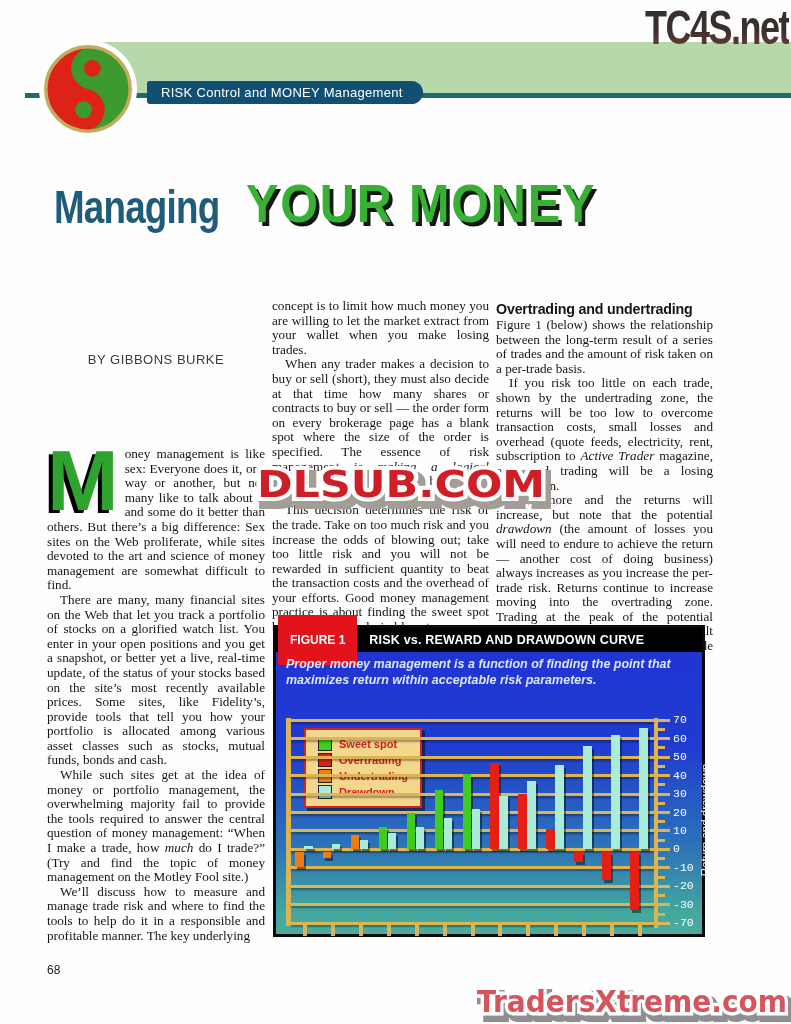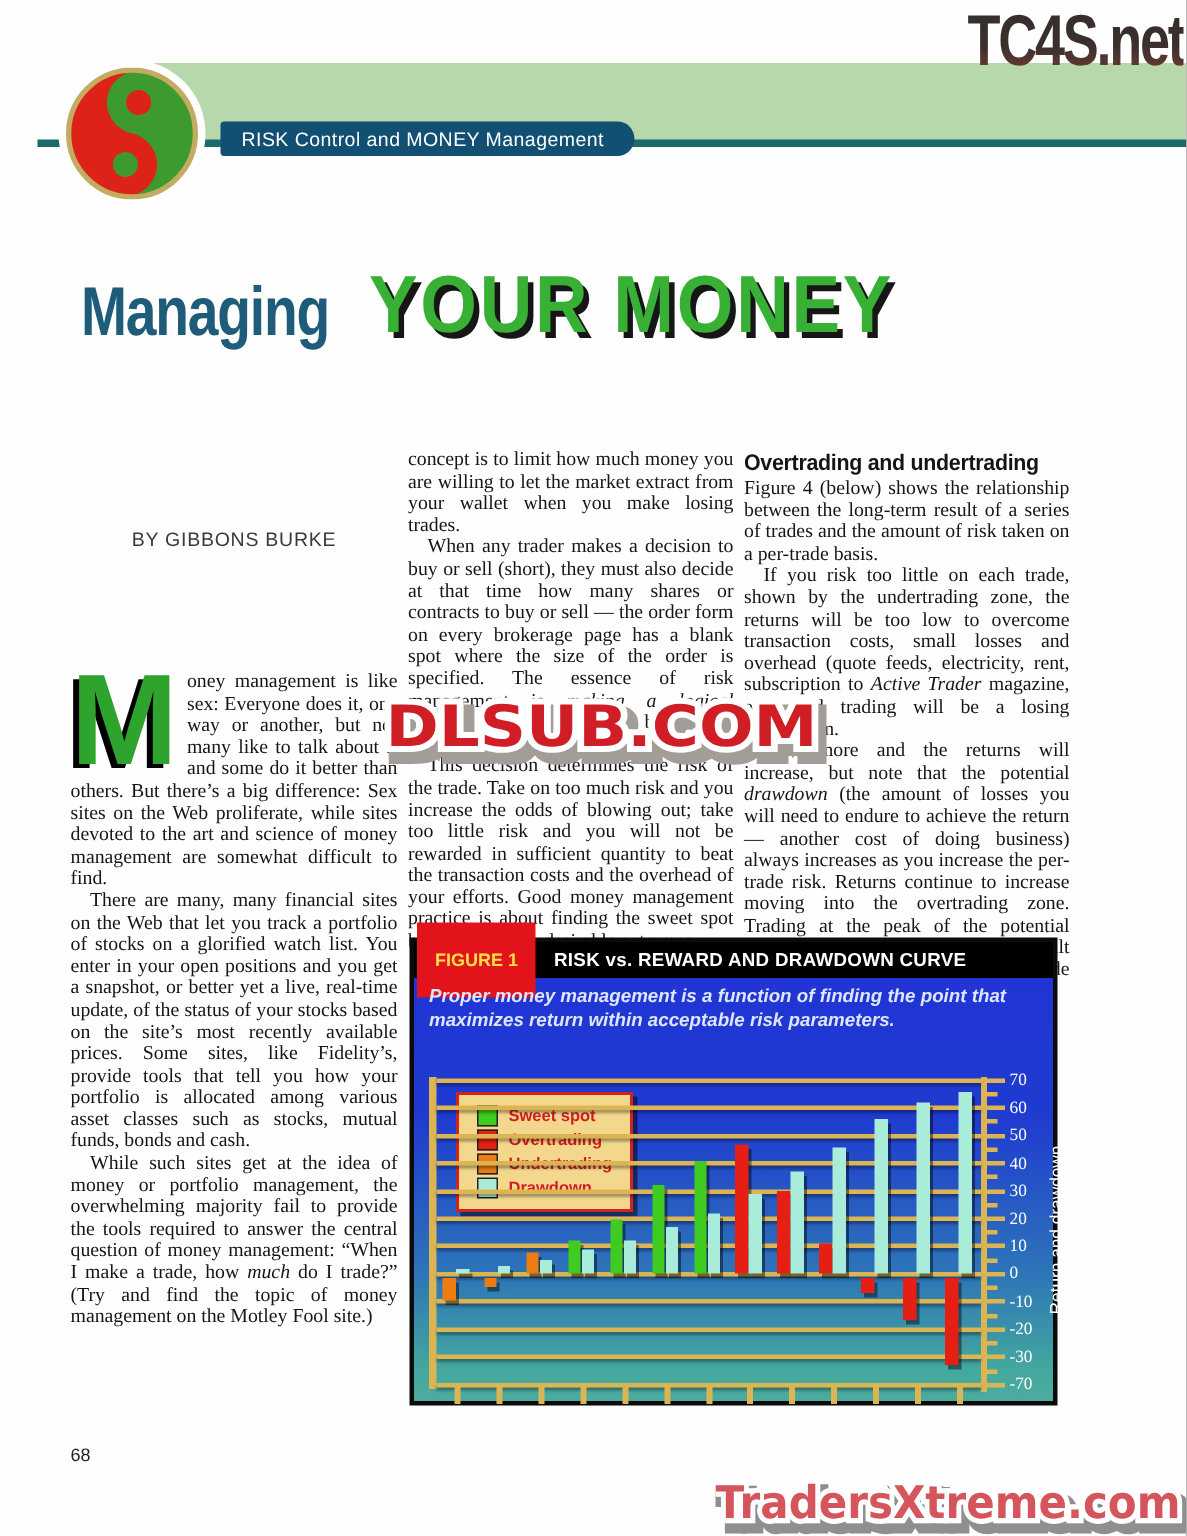--- a/index.html
+++ b/index.html
@@ -38,31 +38,31 @@
   .dropcap{float:left;font-family:"Liberation Sans",sans-serif;font-weight:bold;font-size:86px;
            line-height:.7;color:#2ea32e;text-shadow:-4px 3px 0 #000;margin:3px 6px 0 0;}
   .subhead{position:absolute;left:496px;top:300px;font-family:"Liberation Sans",sans-serif;
            font-weight:bold;font-size:15px;letter-spacing:-.2px;transform:scaleX(.95);transform-origin:left top;}
   .col-right{top:318px;}
   
   .figure{position:absolute;left:273px;top:625px;width:432px;height:312px;border:3px solid #0b0b0b;
           box-sizing:border-box;background:linear-gradient(180deg,#2133d6 0%,#1f3bd0 38%,#2d74b8 72%,#43a89e 93%,#4cab9e 100%);}
   .fig-head{height:24px;background:#000;display:flex;align-items:center;
             font-family:"Liberation Sans",sans-serif;}
-  .fig-label{background:#e3131b;color:#fde047;font-weight:bold;font-size:12px;padding:18px 12px;margin:2px;}
+  .fig-label{background:#e3131b;color:#ffffff;font-weight:bold;font-size:12px;padding:18px 12px;margin:2px;}
   .fig-title{color:#fff;font-weight:bold;font-size:12.5px;margin-left:10px;letter-spacing:.2px;}
   .fig-caption{padding:5px 10px 0 10px;color:#dde6ff;font-family:"Liberation Sans",sans-serif;
                font-style:italic;font-weight:bold;font-size:12.5px;line-height:1.25;}
   .fig-body{position:relative;height:262px;}
   .plot{position:absolute;left:15px;top:32px;width:363px;height:203px;}
   .grid{position:absolute;left:0;width:363px;height:3px;background:#dcb552;box-shadow:0 2px 2px rgba(0,0,0,.35);}
   .frameL{position:absolute;left:-5px;top:-2px;width:5px;height:208px;background:#dcb552;}
   .axisR{position:absolute;left:363px;top:-2px;width:4px;height:210px;background:#dcb552;}
   .ytick{position:absolute;left:367px;height:3px;background:#dcb552;}
-  .ylab{position:absolute;left:382px;width:28px;color:#fff;font-family:Liberation Serif, serif;
+  .ylab{position:absolute;left:382px;width:28px;color:#fff;font-family:Liberation Mono, monospace;
         font-size:11.5px;line-height:14px;}
   .ylabel{position:absolute;left:414px;top:100px;transform:translate(-50%,-50%) rotate(-90deg);
           white-space:nowrap;color:#fff;font-family:"Liberation Sans",sans-serif;font-size:11.5px;}
   .bar{position:absolute;box-shadow:2px 3px 0 rgba(0,0,0,.45);}
   .xtick{position:absolute;top:203px;width:4px;height:13px;background:#dcb552;}
   .xlab{position:absolute;top:218px;width:20px;text-align:center;color:#fff;
         font-family:"Liberation Sans",sans-serif;font-size:11px;}
   .xlabel{position:absolute;left:0;top:239px;width:363px;text-align:center;color:#fff;
           font-family:"Liberation Sans",sans-serif;font-size:12px;}
   .legend{position:absolute;left:13px;top:8px;background:#f3d78c;border:2px solid #d2231f;
@@ -97,29 +97,30 @@
   <div class="wm-top">TC4S.net</div>
 
   <div class="t1">Managing</div>
   <div class="t2">YOUR MONEY</div>
 
   <div class="byline">BY GIBBONS BURKE</div>
   <div class="col col-left">
       <p class="noind"><span class="dropcap">M</span><span>oney management is like sex: Everyone does it, one way or another, but not many like to talk about it and some do it better than others. But there’s a big difference: Sex sites on the Web proliferate, while sites devoted to the art and science of money management are somewhat difficult to find.</span></p>
       <p><span>There are many, many financial sites on the Web that let you track a portfolio of stocks on a glorified watch list. You enter in your open positions and you get a snapshot, or better yet a live, real-time update, of the status of your stocks based on the site’s most recently available prices. Some sites, like Fidelity’s, provide tools that tell you how your portfolio is allocated among various asset classes such as stocks, mutual funds, bonds and cash.</span></p>
       <p><span>While such sites get at the idea of money or portfolio management, the overwhelming majority fail to provide the tools required to answer the central question of money management: “When I make a trade, how </span><i>much</i><span> do I trade?” (Try and find the topic of money management on the Motley Fool site.)</span></p>
+      <p><span>We’ll discuss how to measure and manage trade risk and where to find the tools to help do it in a responsible and profitable manner. The key underlying</span></p>
     </div>
   <div class="col col-mid">
       <p class="noind"><span>concept is to limit how much money you are willing to let the market extract from your wallet when you make losing trades.</span></p>
       <p><span>When any trader makes a decision to buy or sell (short), they must also decide at that time how many shares or contracts to buy or sell — the order form on every brokerage page has a blank spot where the size of the order is specified. The essence of risk management is </span><i>making a logical decision</i><span> about how asset to buy or sell when you fill in this blank.</span></p>
       <p><span>This decision determines the risk of the trade. Take on too much risk and you increase the odds of blowing out; take too little risk and you will not be rewarded in sufficient quantity to beat the transaction costs and the overhead of your efforts. Good money management practice is about finding the sweet spot between these undesirable extremes.</span></p>
     </div>
   <div class="subhead">Overtrading and undertrading</div>
   <div class="col col-right">
-      <p class="noind"><span>Figure 4 (below) shows the relationship between the long-term result of a series of trades and the amount of risk taken on a per-trade basis.</span></p>
+      <p class="noind"><span>Figure 1 (below) shows the relationship between the long-term result of a series of trades and the amount of risk taken on a per-trade basis.</span></p>
       <p><span>If you risk too little on each trade, shown by the undertrading zone, the returns will be too low to overcome transaction costs, small losses and overhead (quote feeds, electricity, rent, subscription to </span><i>Active Trader</i><span> magazine, etc.) and trading will be a losing proposition.</span></p>
       <p><span>Risk more and the returns will increase, but note that the potential </span><i>drawdown</i><span> (the amount of losses you will need to endure to achieve the return — another cost of doing business) always increases as you increase the per-trade risk. Returns continue to increase moving into the overtrading zone. Trading at the peak of the potential return curve is very difficult psychologically because the per-trade drawdowns</span></p>
     </div>
 
   <div class="figure">
     <div class="fig-head">
       <span class="fig-label">FIGURE 1</span>
       <span class="fig-title">RISK vs. REWARD AND DRAWDOWN CURVE</span>
     </div>
     <div class="fig-caption">Proper money management is a function of finding the point that maximizes return within acceptable risk parameters.</div>

